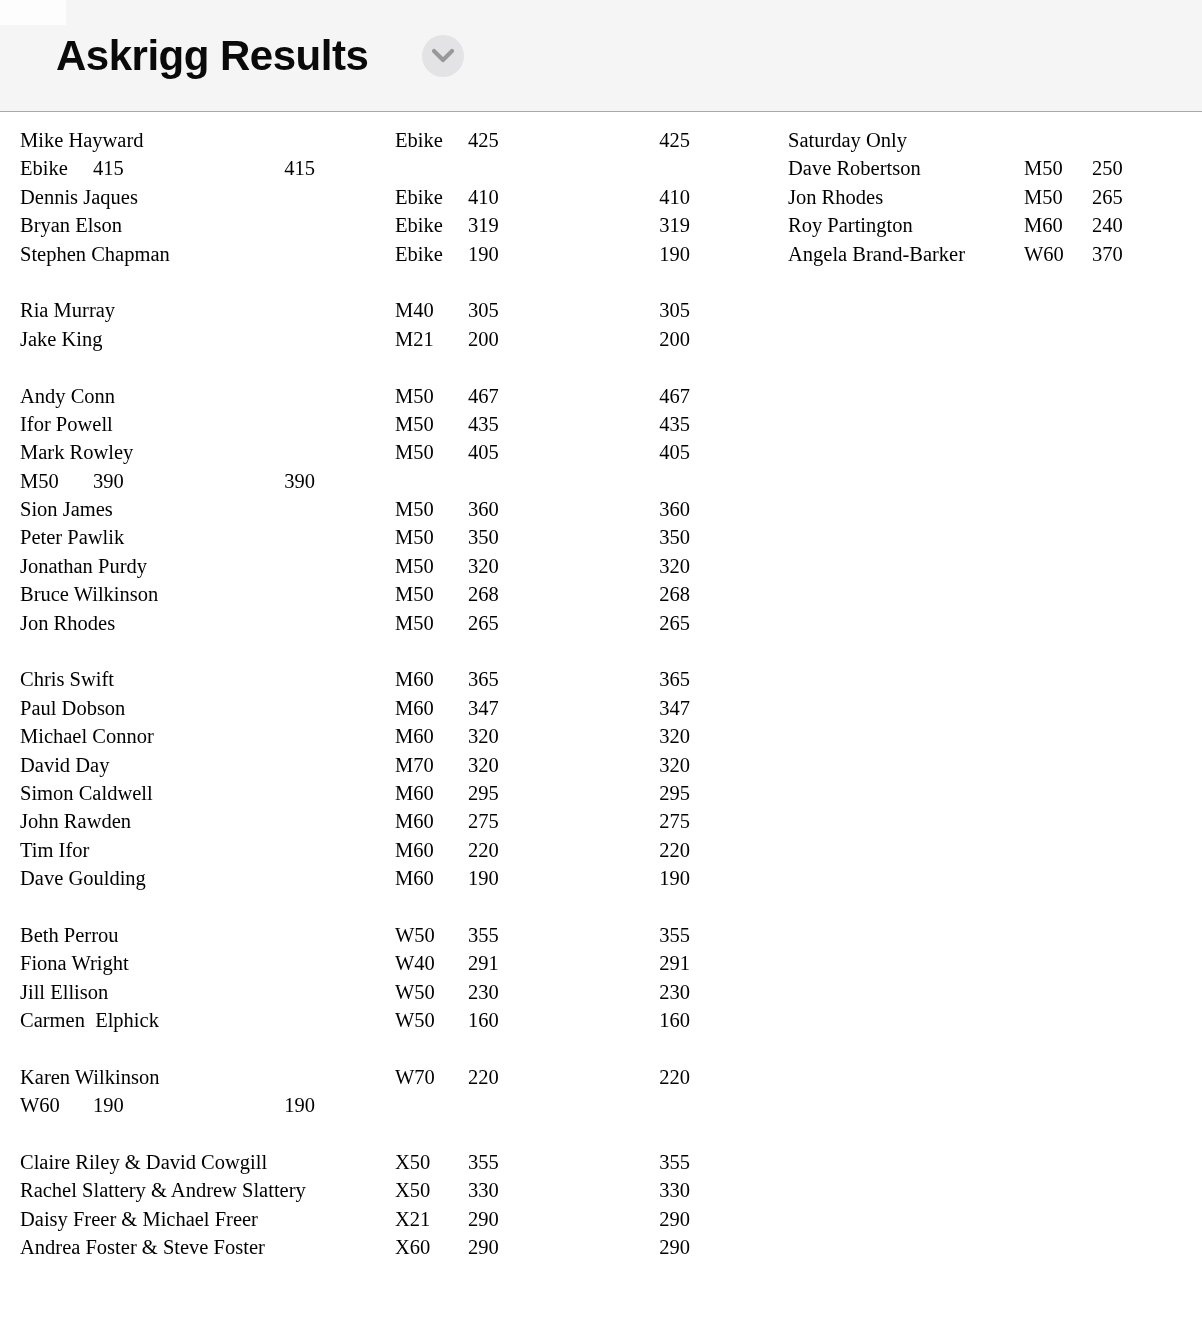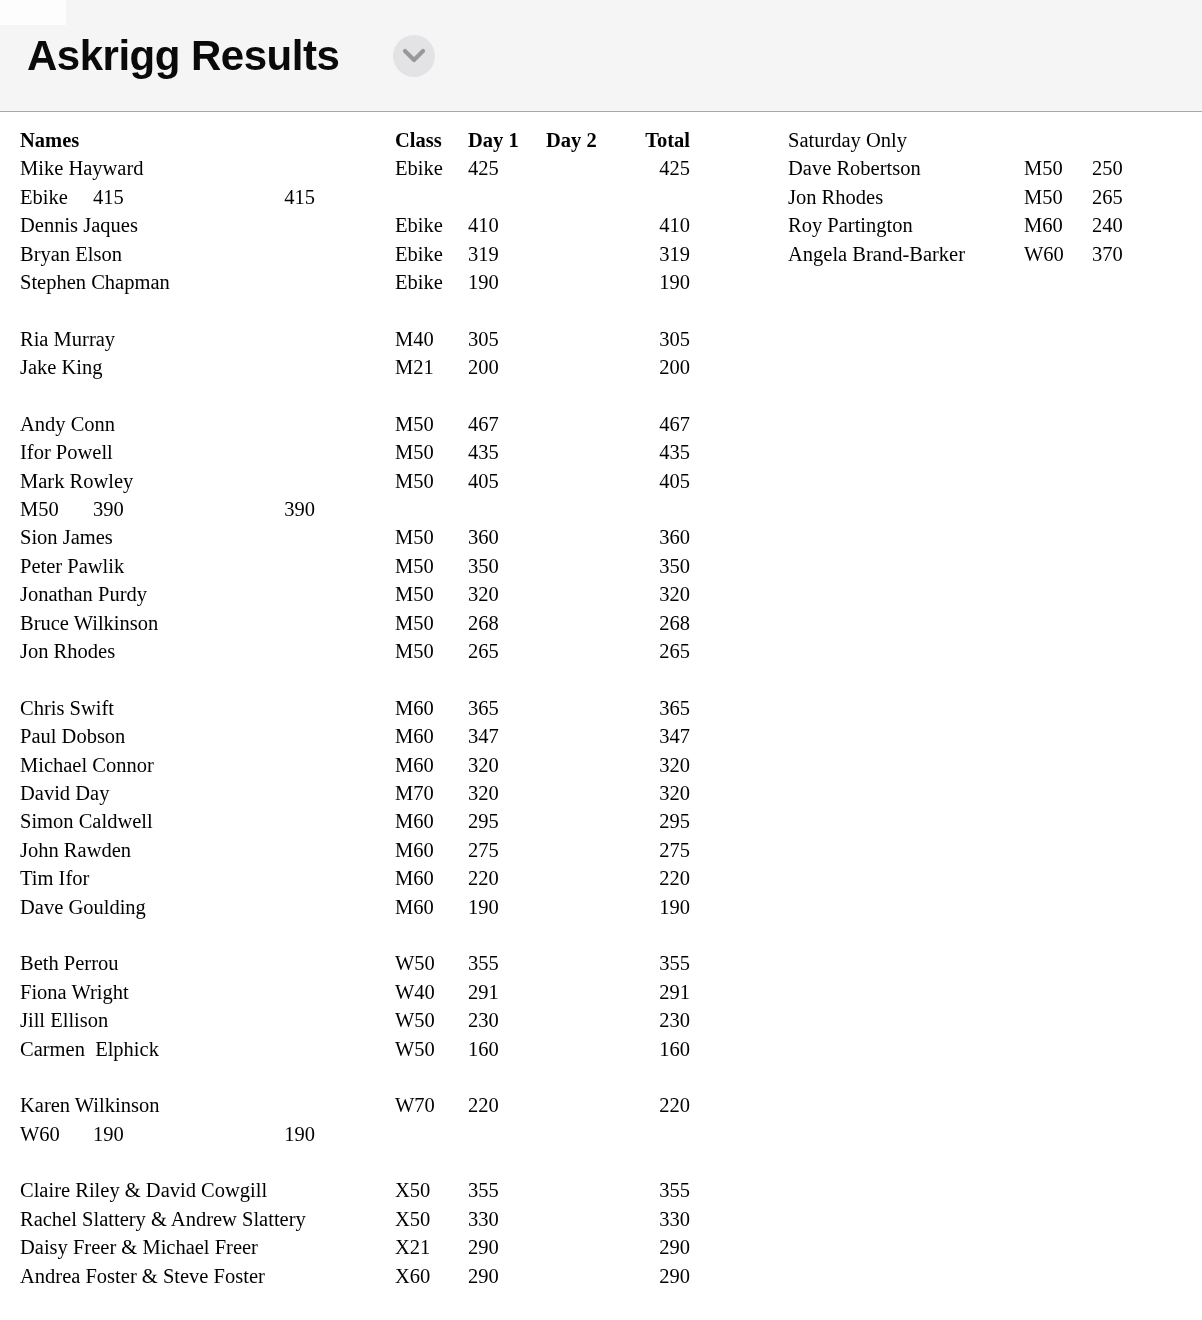--- a/index.html
+++ b/index.html
@@ -9,21 +9,21 @@
   
   .titlebar {
     position:absolute; top:0; left:0; width:1202px; height:112px;
     background:#f5f5f6; border-bottom:1px solid #a8a8ac;
   }
   .corner-artifact {
     position:absolute; top:0; left:0; width:66px; height:25px;
     background:#fdfdfe;
   }
   .title-row {
-    display:flex; align-items:center; height:100%; padding-left:27px;gap:36px;
+    display:flex; align-items:center; height:100%; padding-left:56px;gap:36px;
   }
   .doc-title {
     font-family:"Liberation Sans", sans-serif;
     font-weight:700; font-size:42px; letter-spacing:-0.5px; color:#0a0a0a;
     white-space:pre;
   }
   .chevron-btn {
     width:42px; height:42px; border-radius:50%;
     background:#e3e3e6; margin-left:18px;
     display:flex; align-items:center; justify-content:center;
@@ -67,27 +67,20 @@
           <path d="M3 3 L12 12 L21 3" stroke="#97979c" stroke-width="4.2" stroke-linecap="round" stroke-linejoin="round"></path>
         </svg>
       </span>
     </button>
   </div>
 </div>
 
 <div class="sheet">
 
   <div class="main-table">
-    <div class="row header-row">
-      <div class="cell c-name">Names</div>
-      <div class="cell c-class">Class</div>
-      <div class="cell c-day1">Day 1</div>
-      <div class="cell c-day2">Day 2</div>
-      <div class="cell c-total">Total</div>
-    </div>
     <div>
         <div class="row"><div class="cell c-name">Mike Hayward</div><div class="cell c-class">Ebike</div><div class="cell c-day1">425</div><div class="cell c-day2"></div><div class="cell c-total">425</div></div>
         <div class="row"><div class="cell c-class">Ebike</div><div class="cell c-day1">415</div><div class="cell c-day2"></div><div class="cell c-total">415</div></div>
         <div class="row"><div class="cell c-name">Dennis Jaques</div><div class="cell c-class">Ebike</div><div class="cell c-day1">410</div><div class="cell c-day2"></div><div class="cell c-total">410</div></div>
         <div class="row"><div class="cell c-name">Bryan Elson</div><div class="cell c-class">Ebike</div><div class="cell c-day1">319</div><div class="cell c-day2"></div><div class="cell c-total">319</div></div>
         <div class="row"><div class="cell c-name">Stephen Chapman</div><div class="cell c-class">Ebike</div><div class="cell c-day1">190</div><div class="cell c-day2"></div><div class="cell c-total">190</div></div>
         <div class="spacer"></div>
         <div class="row"><div class="cell c-name">Ria Murray</div><div class="cell c-class">M40</div><div class="cell c-day1">305</div><div class="cell c-day2"></div><div class="cell c-total">305</div></div>
         <div class="row"><div class="cell c-name">Jake King</div><div class="cell c-class">M21</div><div class="cell c-day1">200</div><div class="cell c-day2"></div><div class="cell c-total">200</div></div>
         <div class="spacer"></div>

